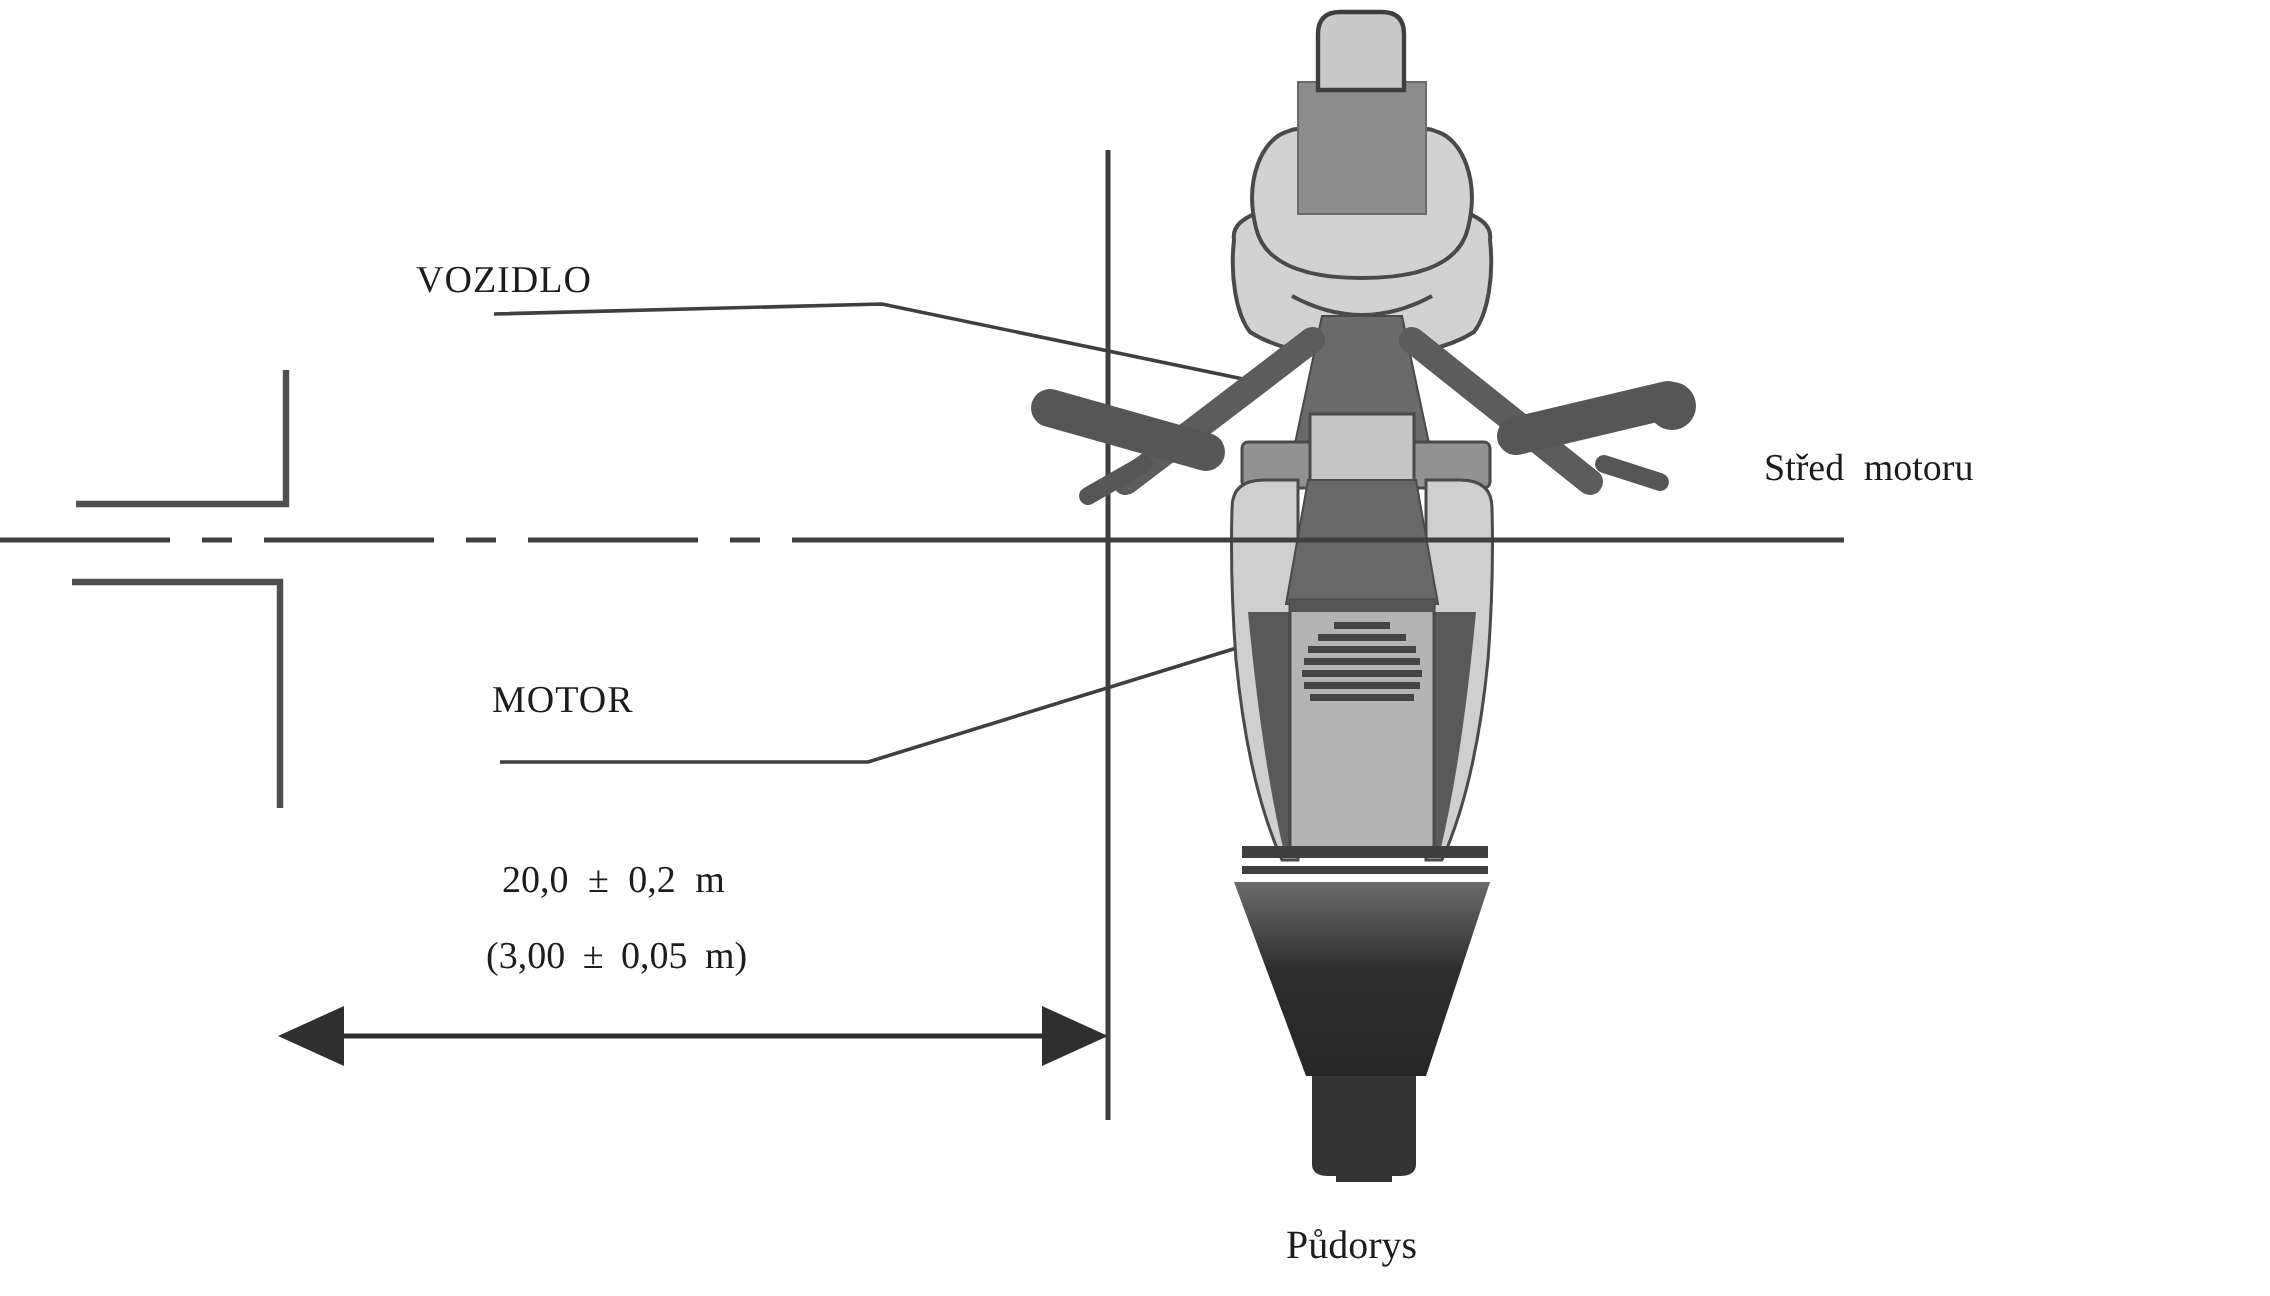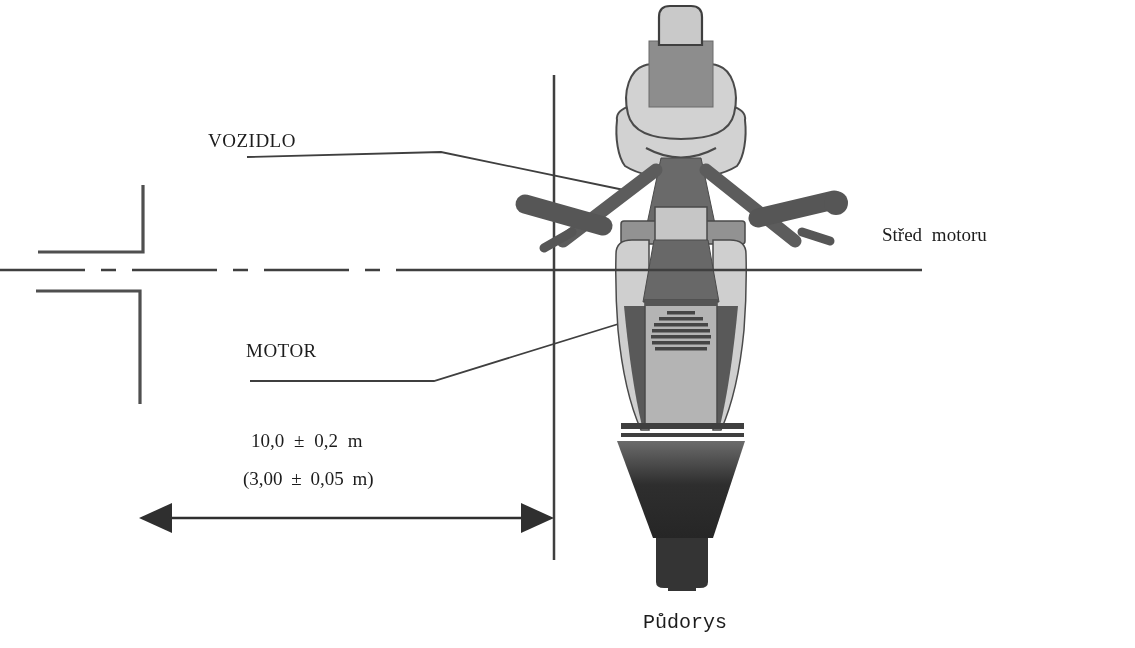--- a/index.html
+++ b/index.html
@@ -22,21 +22,21 @@
     font-size: 19px;
     line-height: 1.2;
     color: #1c1c1c;
     white-space: nowrap;
   }
   .lbl-vehicle     { left: 208px; top: 130px; letter-spacing: 0.5px; }
   .lbl-engine      { left: 226px; top: 340px; letter-spacing: 0.5px; margin-left: 20px; }
   .lbl-center      { left: 882px; top: 224px; word-spacing: 5px; }
   .lbl-dim         { left: 251px; top: 430px; word-spacing: 5px; }
   .lbl-dim2        { left: 243px; top: 468px; word-spacing: 4px; text-align: right; }
-  .lbl-caption     { left: 643px; top: 611px; font-size: 20px; font-family: Liberation Mono, monospace; }
+  .lbl-caption     { left: 643px; top: 611px; font-size: 20px; }
 </style>
 </head>
 <body>
 
 <div class="figure">
 
   <svg class="artwork" viewBox="0 0 1135 648" xmlns="http://www.w3.org/2000/svg">
     <defs>
       <linearGradient id="rearGrad" x1="0" y1="0" x2="0" y2="1">
         <stop offset="0" stop-color="#6b6b6b"></stop>
@@ -128,18 +128,18 @@
     <line x1="0" y1="270" x2="427" y2="270" stroke="#3f3f3f" stroke-width="2.5" stroke-dasharray="85 16 15 16"></line>
     <line x1="427" y1="270" x2="922" y2="270" stroke="#3f3f3f" stroke-width="2.5"></line>
   </svg>
 
   <div class="lbl lbl-vehicle">VOZIDLO</div>
 
   <div class="lbl lbl-engine">MOTOR</div>
 
   <div class="lbl lbl-center">Střed motoru</div>
 
-  <div class="lbl lbl-dim">10,0 ± 0,2 m</div>
+  <div class="lbl lbl-dim">20,0 ± 0,2 m</div>
 
   <div class="lbl lbl-dim2">(3,00 ± 0,05 m)</div>
 
   <div class="lbl lbl-caption">Půdorys</div>
 </div>
 
 </body></html>

